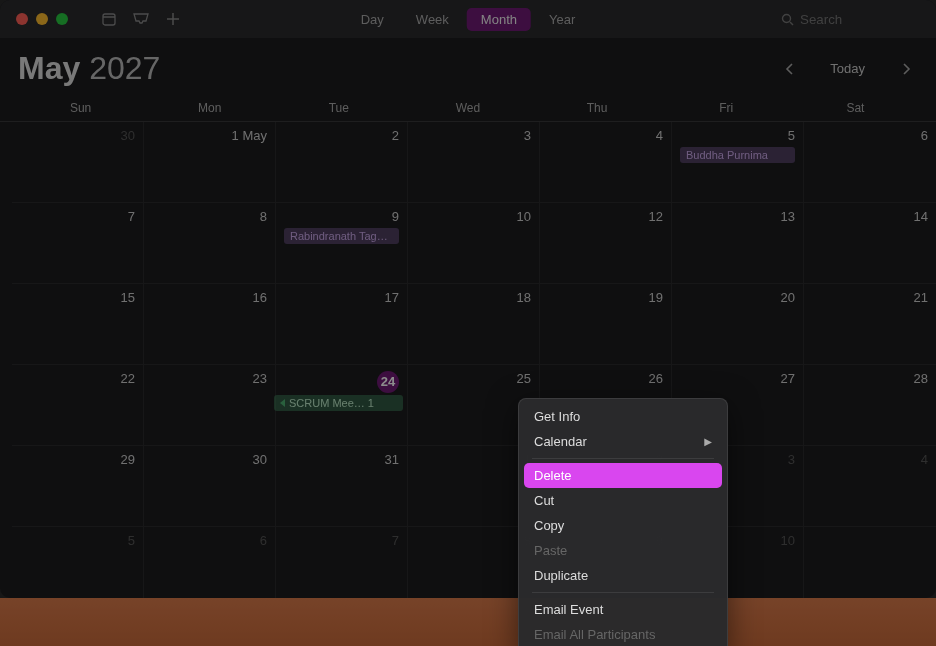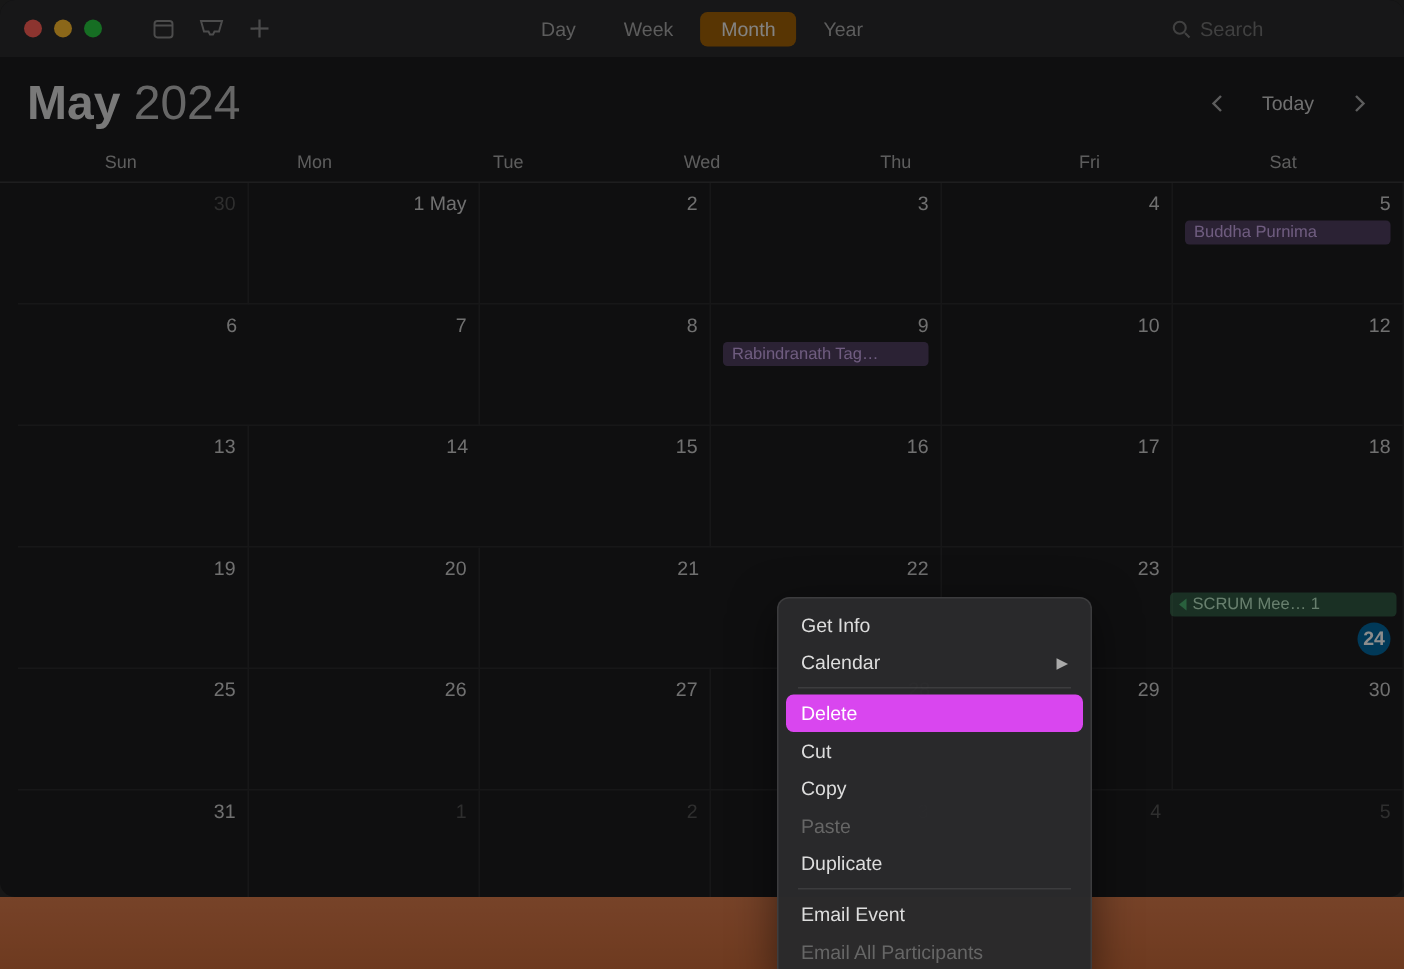--- a/index.html
+++ b/index.html
@@ -8,41 +8,41 @@
 .window { width: 936px; height: 598px; background: #1c1c1e; border-radius: 10px; overflow: hidden; position: relative; }
 .desktop-bg { position: absolute; top: 598px; left: 0; right: 0; height: 48px; background: linear-gradient(180deg, #d97a4a 0%, #c96a3a 100%); }
 
 .toolbar { height: 38px; display: flex; align-items: center; padding: 16px 16px; background: #2a2a2c; gap: 24px; }
 .traffic { display: flex; gap: 8px; }
 .dot { width: 12px; height: 12px; border-radius: 50%; }
 .tb-icons { display: flex; gap: 14px; margin-left: 8px; color: #888; }
 .tb-icon { width: 18px; height: 18px; display: flex; align-items: center; justify-content: center; }
 .view-seg { position: absolute; left: 50%; transform: translateX(-50%); display: flex; gap: 4px; }
 .seg-btn { padding: 4px 14px; border-radius: 5px; font-size: 13px; color: #aaa; cursor: pointer; }
-.seg-btn.active { background: #a16207; color: #eee; }
+.seg-btn.active { background: #701a75; color: #eee; }
 .search-wrap { margin-left: auto; display: flex; align-items: center; gap: 6px; color: #666; font-size: 13px; }
 .search-input { background: transparent; border: none; color: #aaa; width: 120px; outline: none; }
 
 .header { display: flex; align-items: center; justify-content: space-between; padding: 12px 18px 8px; }
 .title { font-size: 32px; color: #ddd; }
 .title .bold { font-weight: 700; }
 .title .year { font-weight: 300; color: #bbb; }
-.nav { display: flex; align-items: center; gap: 8px; }
+.nav { display: flex; align-items: center; gap: 19px; }
 .nav-btn { width: 24px; height: 24px; display: flex; align-items: center; justify-content: center; color: #aaa; cursor: pointer; border-radius: 4px; }
 .today-btn { padding: 4px 10px; font-size: 13px; color: #ccc; border-radius: 5px; cursor: pointer; }
 
 .weekdays { display: grid; grid-template-columns: repeat(7, 1fr); padding: 0 16px; border-bottom: 1px solid #38383a; }
 .wd { text-align: center; font-size: 12px; color: #aaa; padding: 6px 0; }
 
-.grid { display: grid; grid-template-columns: repeat(6, 1fr); grid-template-rows: repeat(6, 81px); padding-left: 12px; }
+.grid { display: grid; grid-template-columns: repeat(7, 1fr); grid-template-rows: repeat(6, 81px); padding-left: 12px; }
 .cell { border-right: 1px solid #2a2a2c; border-bottom: 1px solid #2a2a2c; padding: 6px 8px; position: relative; }
 .cell:nth-child(7n) { border-right: none; }
 .date { font-size: 13px; color: #ccc; text-align: right; }
 .date.dim { color: #555; }
-.date.today { display: inline-block; float: right; background: #0369a1; color: #fff; width: 22px; height: 22px; border-radius: 50%; text-align: center; line-height: 22px; font-weight: 600; margin-top: 44px; }
+.date.today { display: inline-block; float: right; background: #701a75; color: #fff; width: 22px; height: 22px; border-radius: 50%; text-align: center; line-height: 22px; font-weight: 600; }
 .event { margin-top: 4px; padding: 2px 6px; font-size: 11px; border-radius: 3px; white-space: nowrap; overflow: hidden; text-overflow: ellipsis; }
 .ev-purple { background: rgba(175,130,220,0.35); color: #caa8e8; }
 .ev-green { background: rgba(80,180,120,0.4); color: #bde8c8; position: absolute; left: -2px; right: 4px; top: 26px; display: flex; align-items: center; gap: 4px; }
 .ev-green::before { content: ''; width: 0; height: 0; border-top: 4px solid transparent; border-bottom: 4px solid transparent; border-right: 5px solid #4caf70; }
 
 .ctx-menu { position: absolute; z-index: 100; left: 518px; top: 398px; width: 210px; background: rgba(42,42,44,0.98); border-radius: 8px; padding: 5px; box-shadow: 0 8px 30px rgba(0,0,0,0.5); border: 1px solid rgba(120,120,120,0.25); }
 .ctx-item { padding: 5px 10px; font-size: 13px; color: #ddd; border-radius: 5px; cursor: pointer; display: flex; align-items: center; justify-content: space-between; }
 .ctx-item.disabled { color: #666; cursor: default; }
 .ctx-item.hi { background: #d946ef; color: #fff; }
 .ctx-sep { height: 1px; background: rgba(120,120,120,0.25); margin: 4px 8px; }
@@ -90,21 +90,21 @@
           <circle cx="5.5" cy="5.5" r="4"></circle>
           <line x1="9" y1="9" x2="12" y2="12"></line>
         </svg>
       <input class="search-input" placeholder="Search" style="">
     </div>
   </div>
 
   <div class="header">
     <div class="title">
       <span class="bold">May</span>
-      <span class="year">2024</span>
+      <span class="year">2027</span>
     </div>
     <div class="nav">
       <div class="nav-btn">
         <svg width="9" height="12" viewBox="0 0 9 12" fill="none" stroke="#aaa" stroke-width="1.6">
             <polyline points="7,1 2,6 7,11"></polyline>
           </svg>
       </div>
       <div class="today-btn">Today</div>
       <div class="nav-btn">
         <svg width="9" height="12" viewBox="0 0 9 12" fill="none" stroke="#aaa" stroke-width="1.6">

